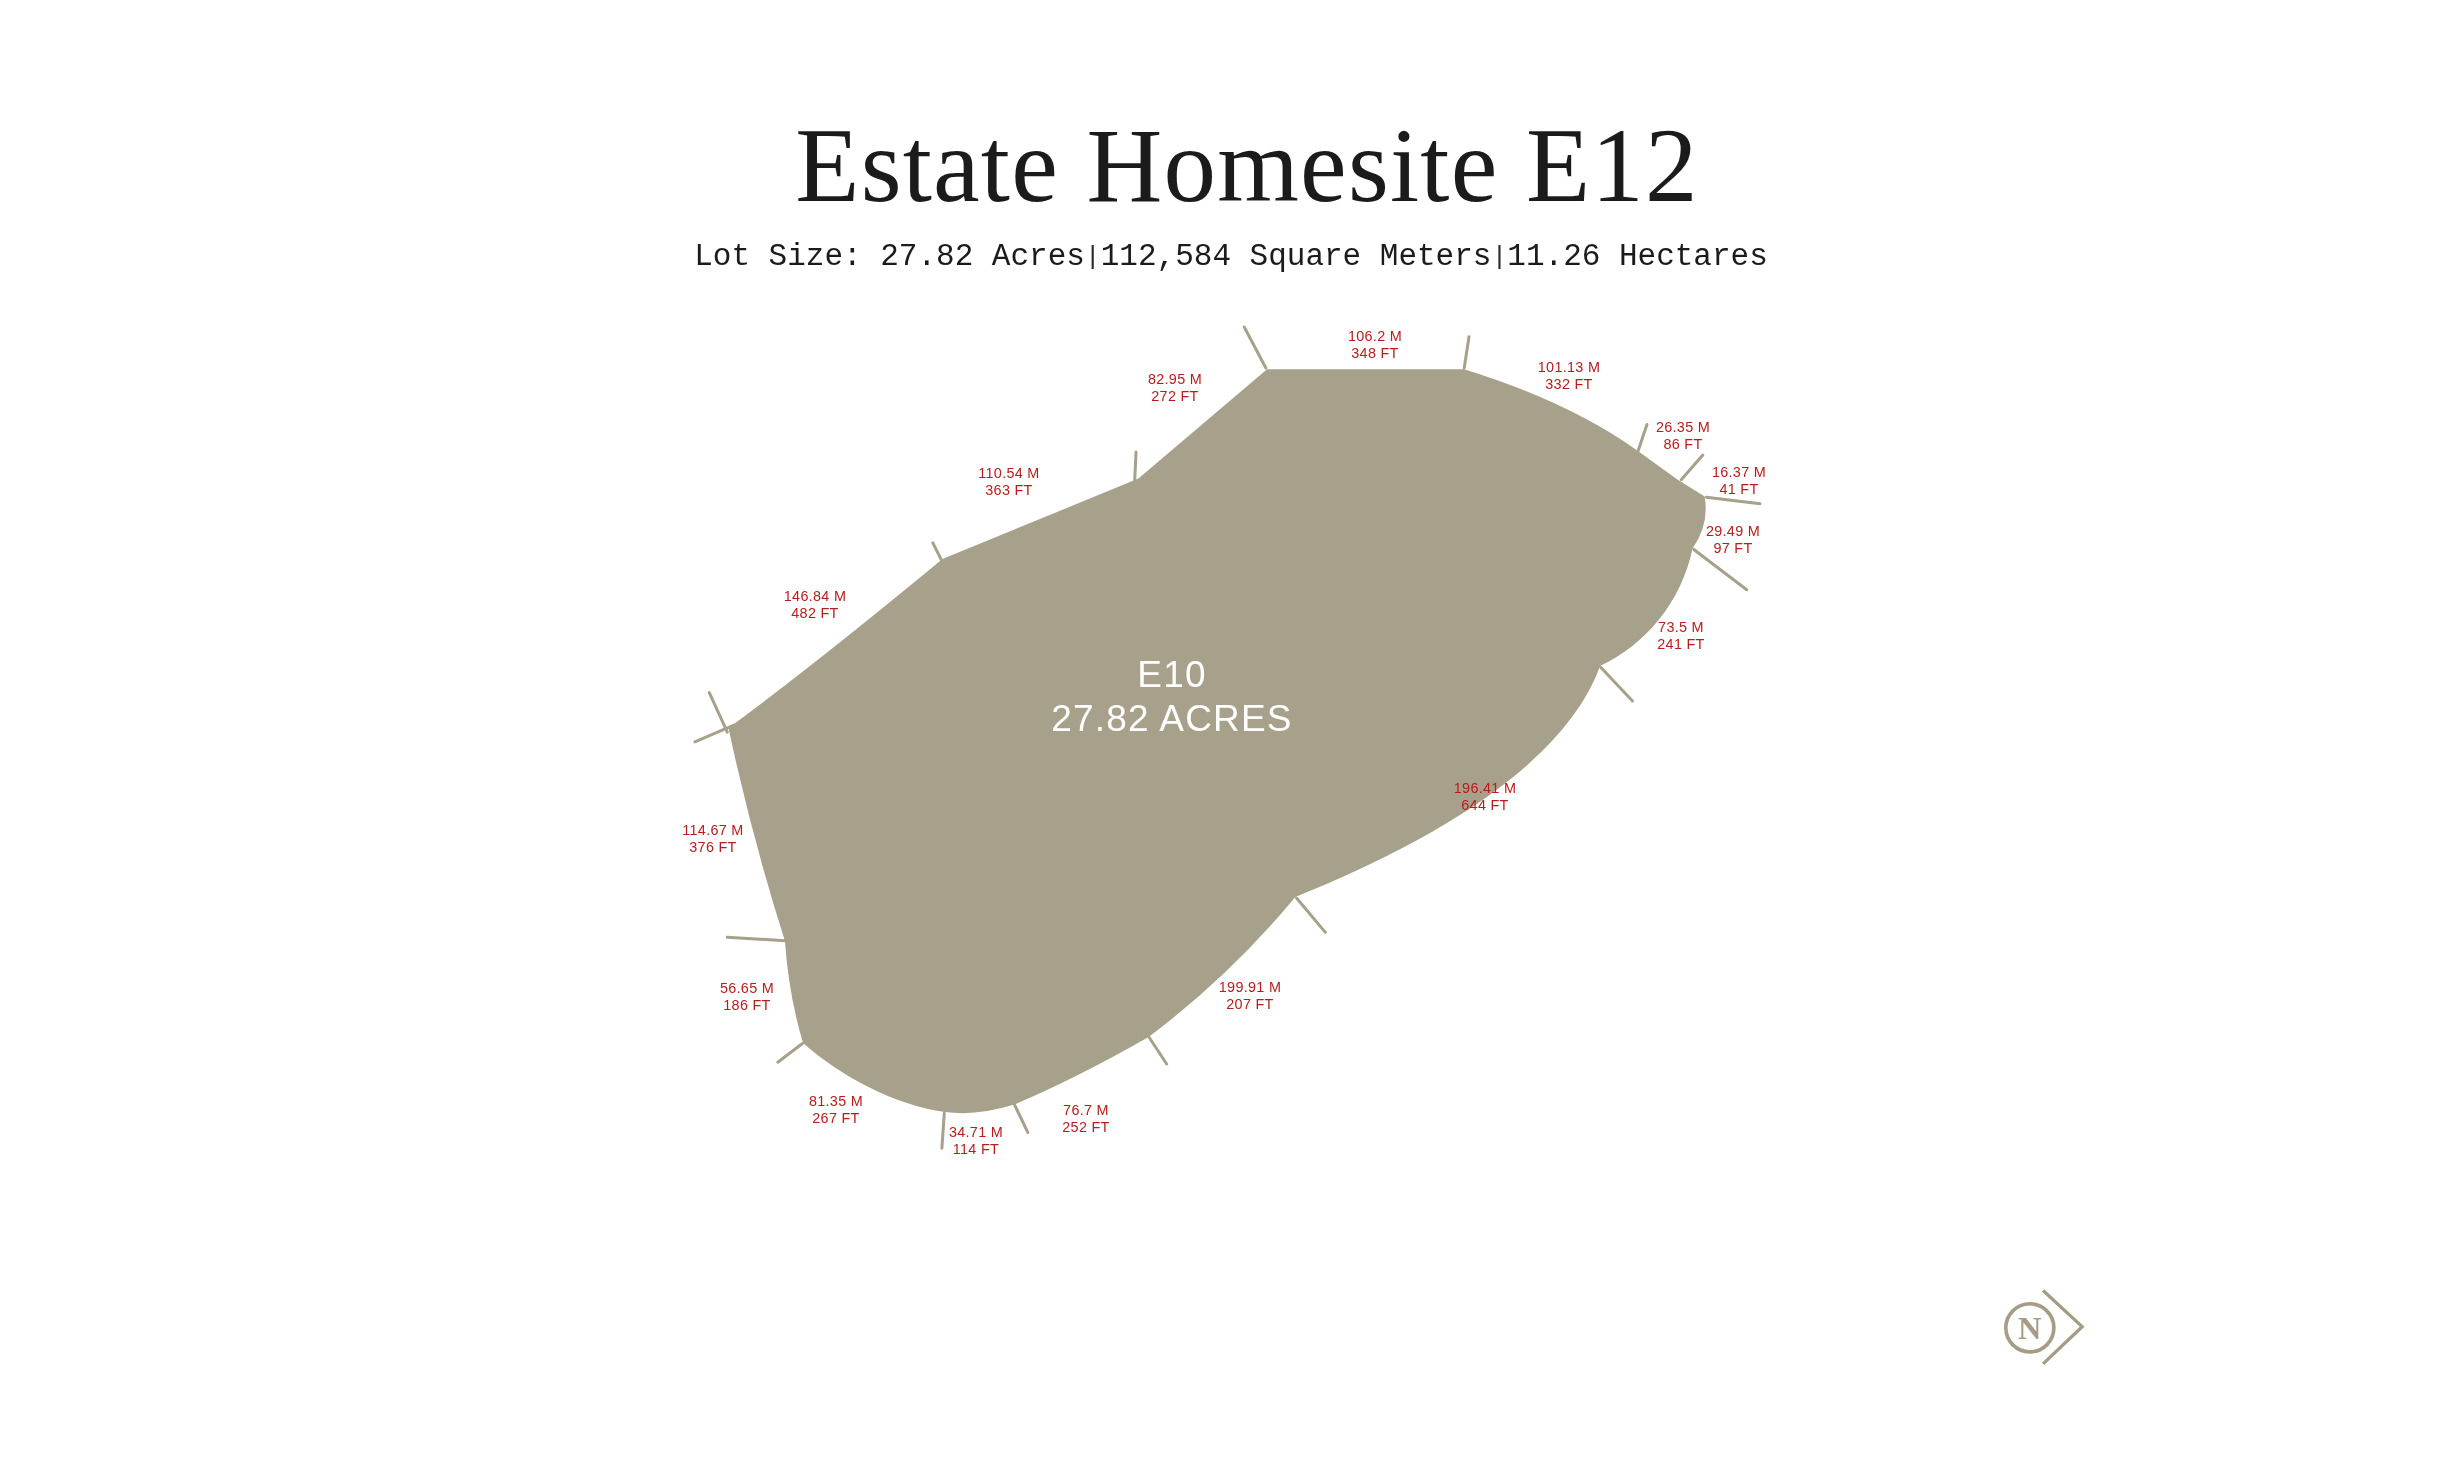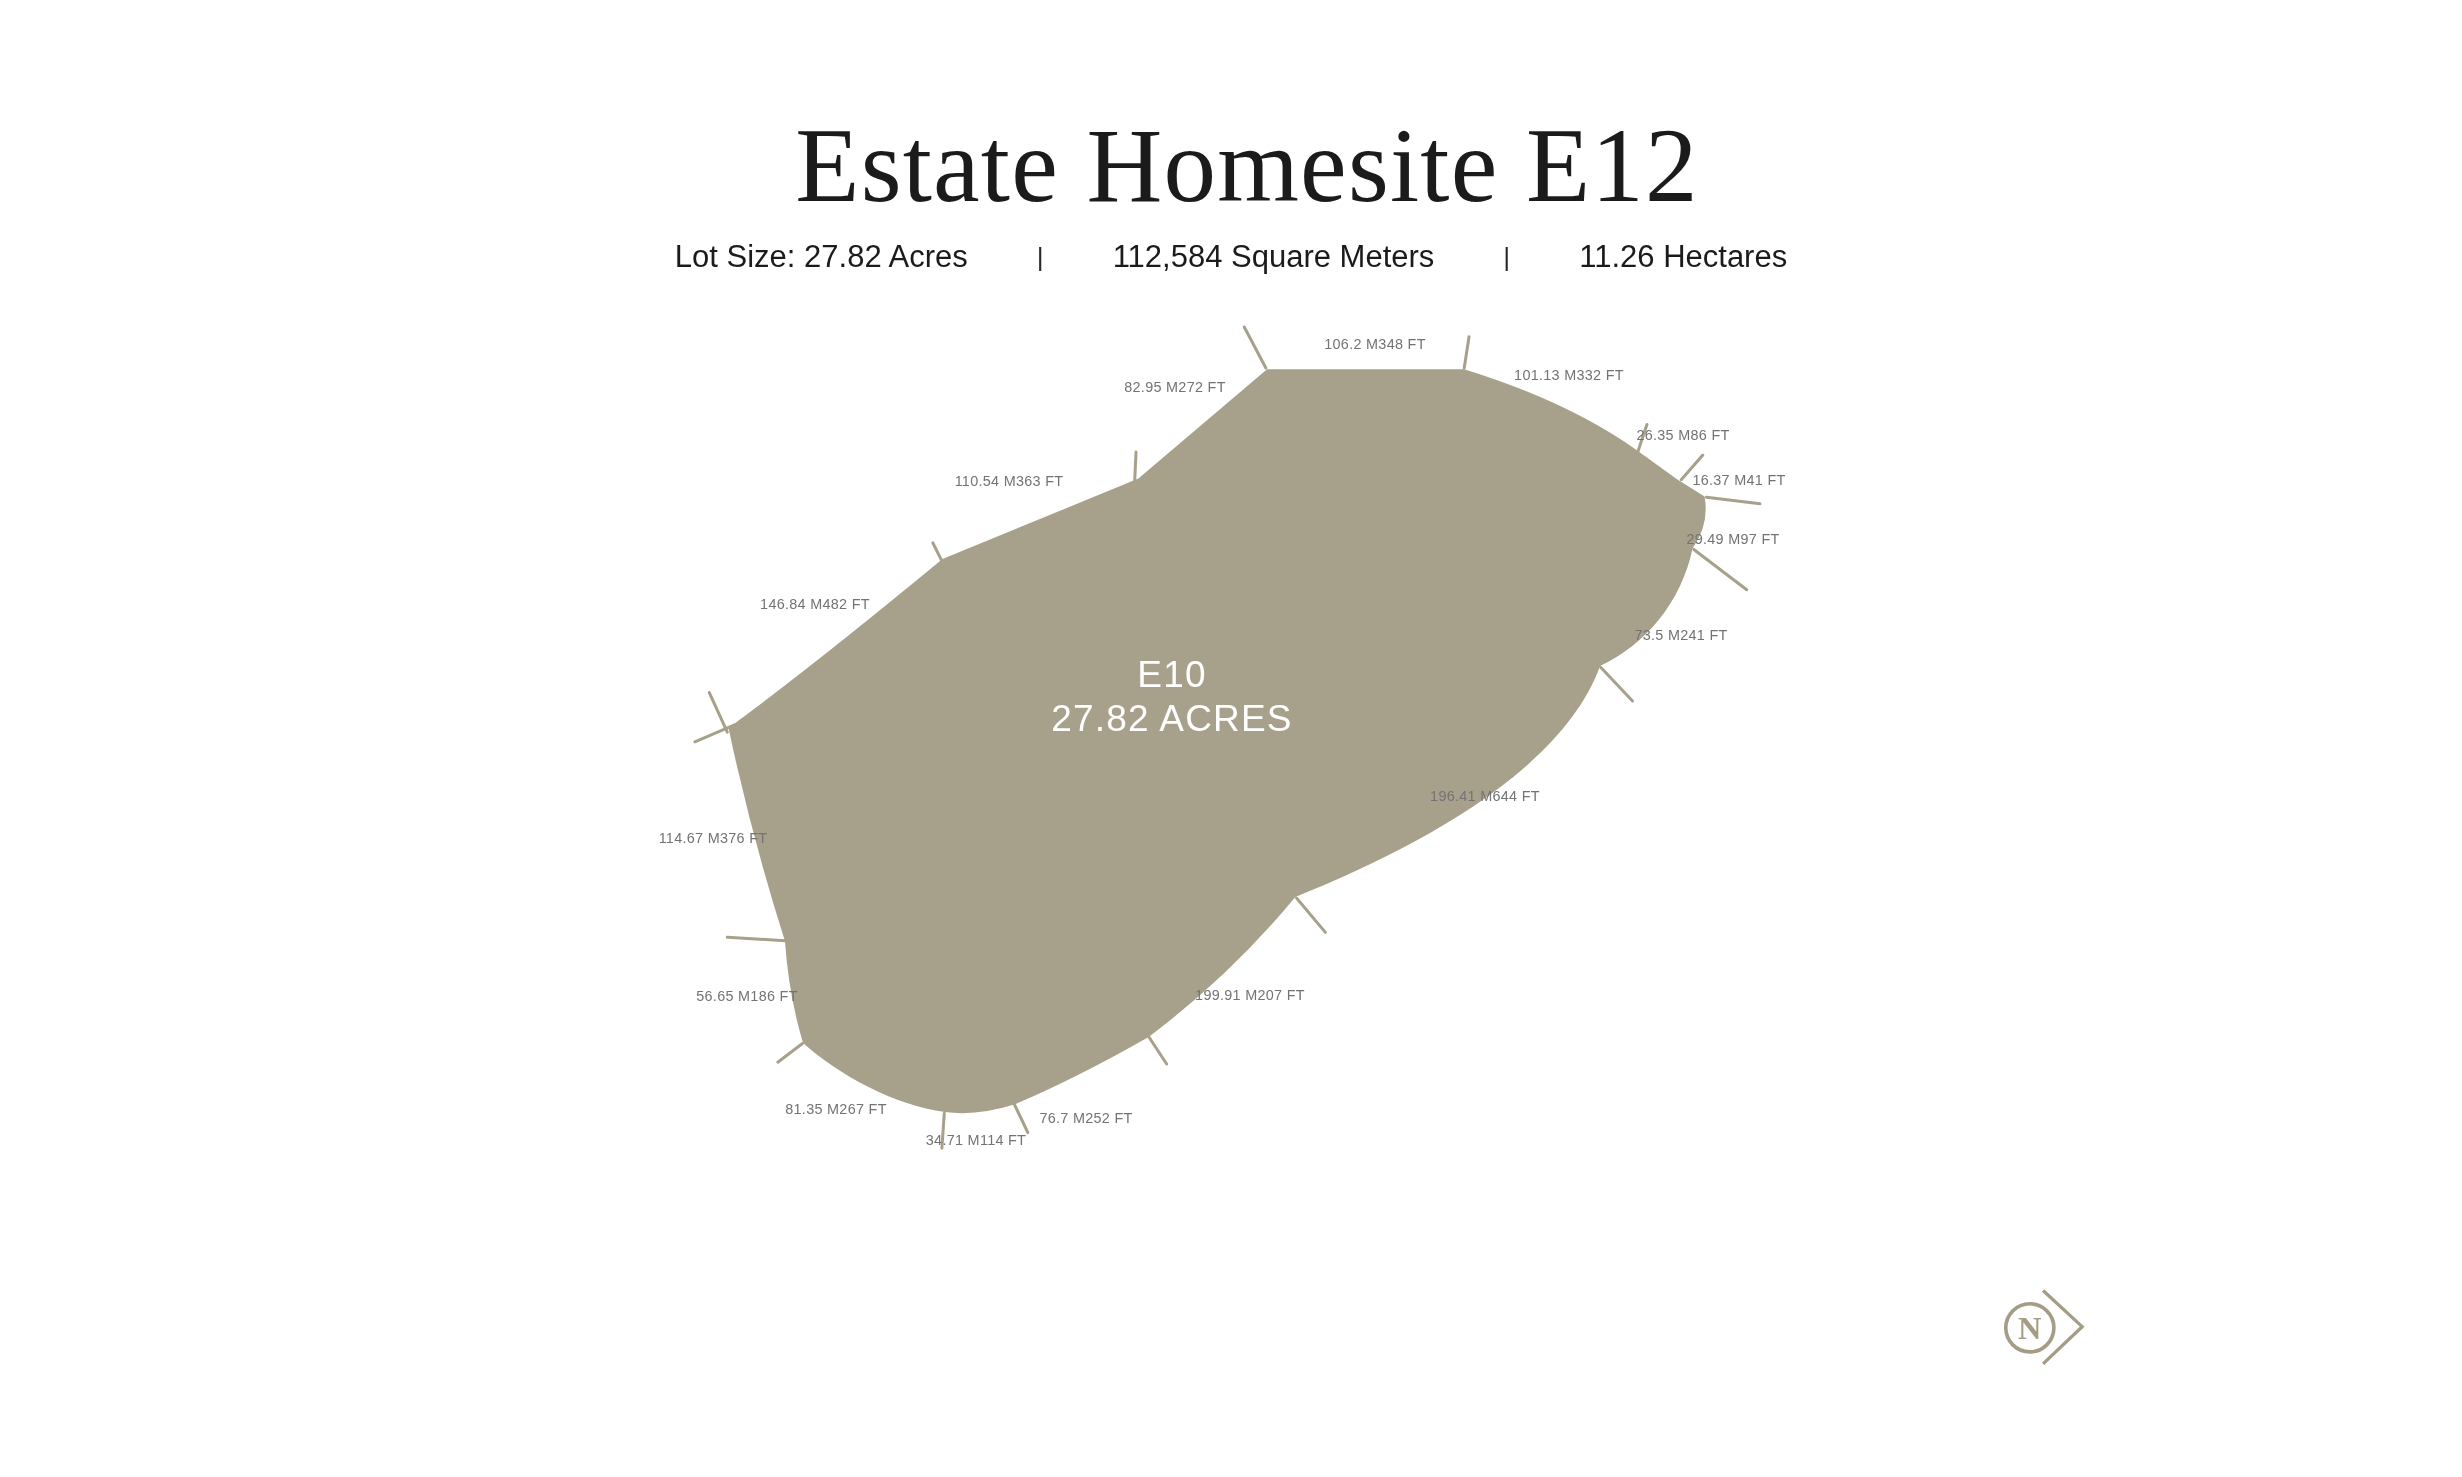--- a/index.html
+++ b/index.html
@@ -31,22 +31,21 @@
     color: #1b1b1b;
   }
   .subtitle {
     position: absolute;
     top: 236px;
     left: 0;
     width: 100%;
     display: flex;
     justify-content: center;
     align-items: center;
-    gap: 69px;
-    font-family: Liberation Sans, sans-serif;
+    font-family: Liberation Mono, monospace;
     font-size: 31px;
     line-height: 42px;
     color: #1b1b1b;
     white-space: nowrap;
   }
   .subtitle .sep {
     font-size: 26.5px;
     color: #2a2a2a;
   }
   
@@ -80,26 +79,27 @@
   .compass-chevron {
     fill: none;
     stroke: #a49c85;
     stroke-width: 5.5px;
   }
   
   .dim {
     position: absolute;
     transform: translate(-50%, -50%);
     display: flex;
+    flex-direction: column;
     align-items: center;
     text-align: left;
     font-size: 14.4px;
     line-height: 17.4px;
     letter-spacing: 0.3px;
-    color: #737373;
+    color: #b91c1c;
     white-space: nowrap;
   }
   .parcel-label {
     position: absolute;
     left: 1172px;
     top: 697px;
     transform: translate(-50%, -50%);
     display: flex;
     flex-direction: column;
     align-items: center;

